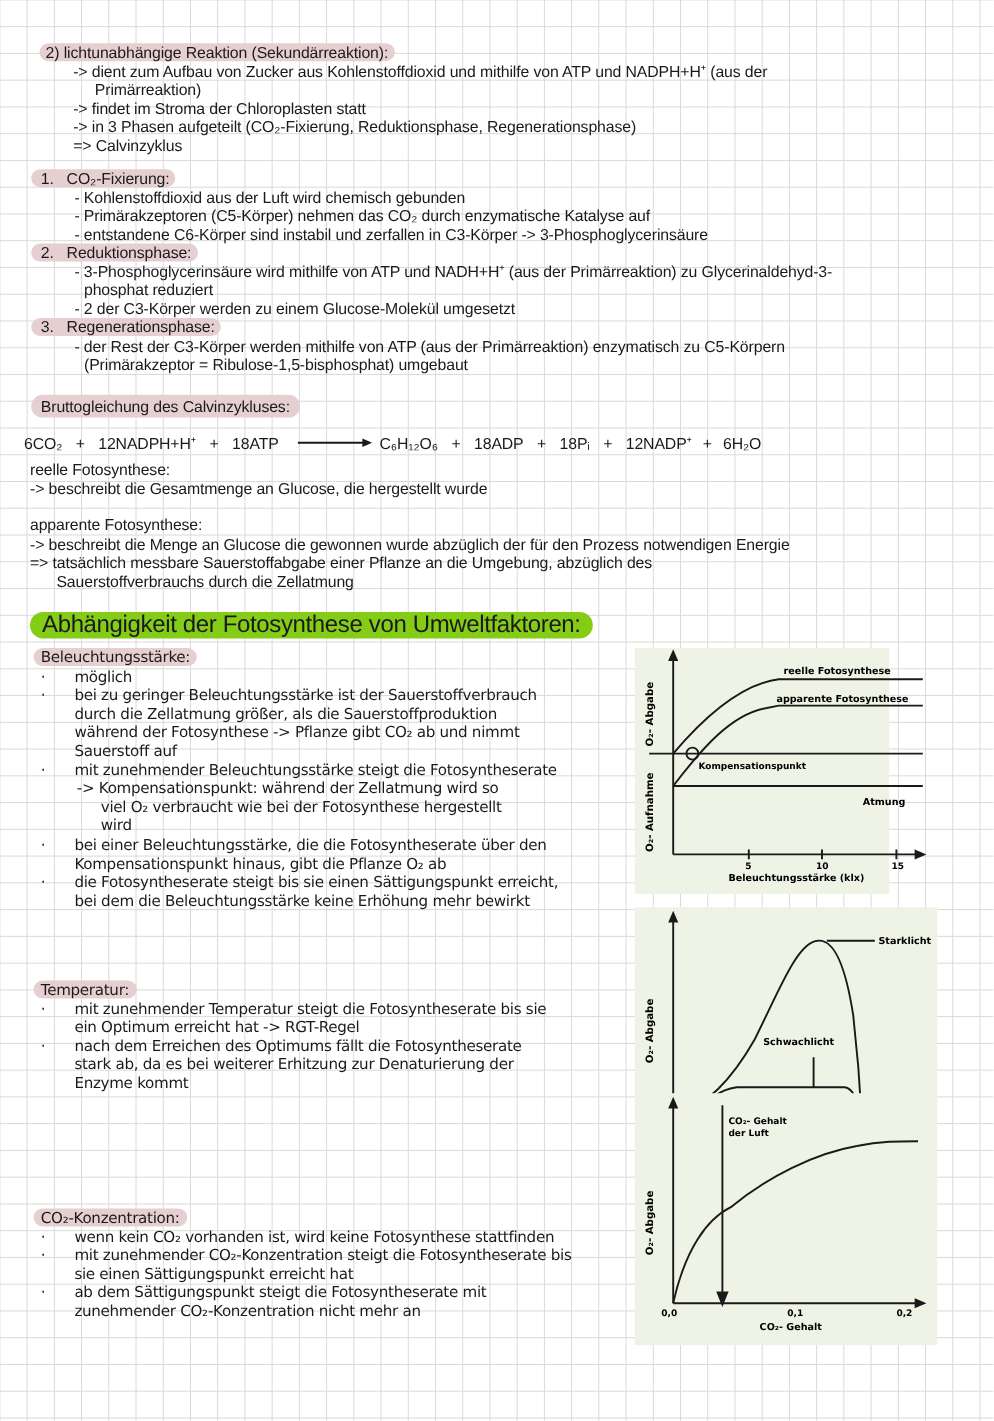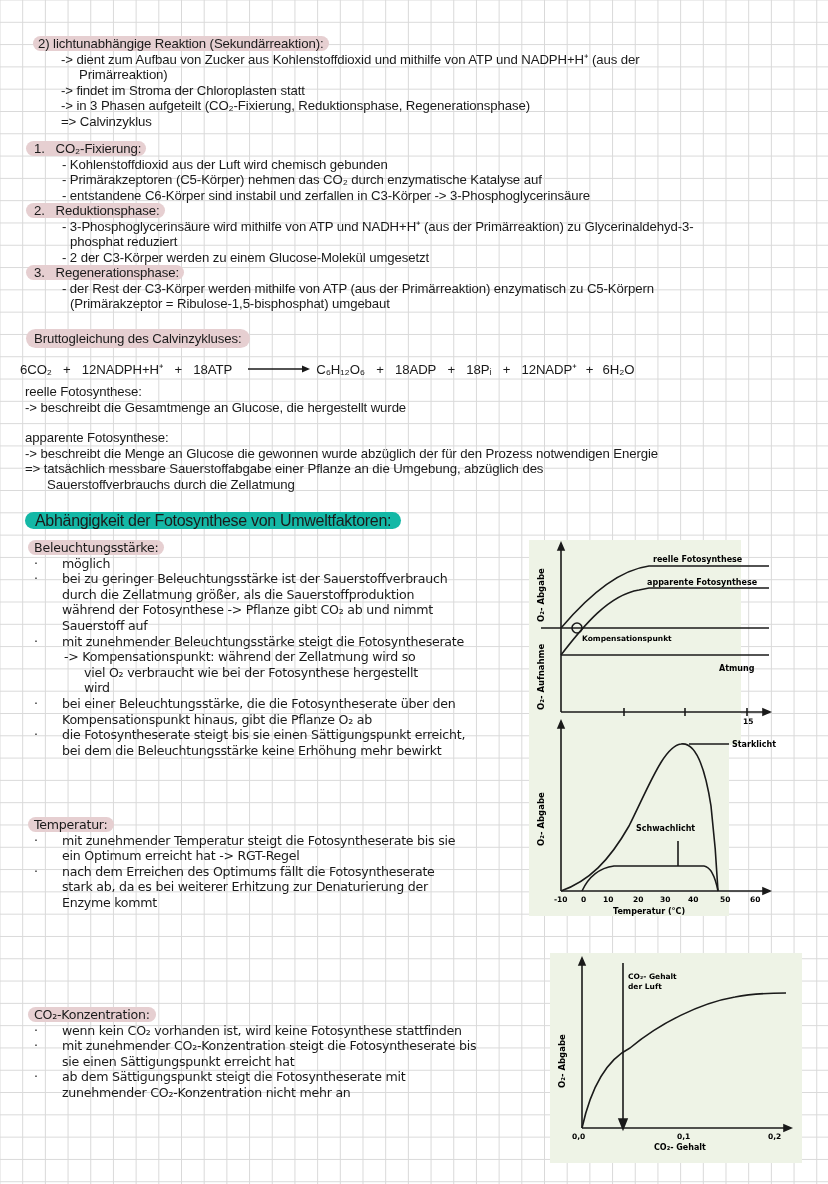--- a/index.html
+++ b/index.html
@@ -11,21 +11,21 @@
       linear-gradient(to bottom, #d9d9d9 1px, transparent 1px);
     background-size:22.7px 22.3px;
     background-position:-0.5px -0.5px;
     font-family:"DejaVu Sans", sans-serif;
     color:#1a1a1a;
   }
   .abs { position:absolute; }
   .hand { font-family:"Liberation Sans", sans-serif; font-size:13.2px; line-height:15.5px; letter-spacing:-0.1px; }
   .hl { background:#e6cfd1; border-radius:10px; padding:0 5px; }
   .line { white-space:nowrap; }
-  .h-big { font-family:"Liberation Sans", sans-serif; font-size:16px; line-height:28px; padding:0 10px; border-radius:14px; background:#14b8a6; letter-spacing:-0.3px; }
+  .h-big { font-family:"Liberation Sans", sans-serif; font-size:20px; line-height:28px; padding:0 10px; border-radius:14px; background:#84cc16; letter-spacing:-0.3px; }
   .rounded { font-family:"DejaVu Sans", sans-serif; font-size:12.6px; line-height:15.6px; letter-spacing:-0.25px; }
   .bullet-row { display:flex; }
   .bullet-dot { width:34px; flex:none; text-align:left; padding-left:6px; box-sizing:border-box; }
   .chart-bg { background:#eef3e6; }
   svg text { font-family:"DejaVu Sans", sans-serif; font-weight:bold; }
   .eq span { margin-right:0; }
 </style>
 </head>
 <body>
 
@@ -214,21 +214,21 @@
     <text x="190" y="131" font-size="8">Atmung</text>
     <text x="92" y="184" font-size="7.5">5</text>
     <text x="151" y="184" font-size="7.5">10</text>
     <text x="214" y="184" font-size="7.5">15</text>
     <text x="78" y="194" font-size="8">Beleuchtungsstärke (klx)</text>
     <text transform="translate(15,82) rotate(-90)" font-size="8.5">O₂- Abgabe</text>
     <text transform="translate(15,170) rotate(-90)" font-size="8.5">O₂- Aufnahme</text>
   </svg>
 </div>
 
-<div class="abs chart-bg" style="left:529px; top:716px; width:200px; height:200px;">
+<div class="abs chart-bg" style="left:529px; top:756px; width:252px; height:200px;">
   <svg width="252" height="200" viewBox="0 0 252 200">
     <g stroke="#1a1a1a" stroke-width="1.6" fill="none">
       <line x1="32" y1="175" x2="32" y2="8"></line>
       <polygon points="29,12 32,5 35,12" fill="#1a1a1a"></polygon>
       <line x1="32" y1="175" x2="238" y2="175"></line>
       <polygon points="234,172 241,175 234,178" fill="#1a1a1a"></polygon>
       <path d="M32,175 C60,165 80,145 100,110 C120,70 135,30 152,28 C165,26 175,45 182,90 C186,125 188,155 189,175"></path>
       <line x1="160" y1="28" x2="200" y2="28"></line>
       <path d="M53,175 C60,160 70,152 85,150 L175,150 C182,151 186,160 189,175"></path>
       <line x1="149" y1="125" x2="149" y2="150"></line>
@@ -241,21 +241,21 @@
     <text x="104" y="186" font-size="7.5">20</text>
     <text x="131" y="186" font-size="7.5">30</text>
     <text x="159" y="186" font-size="7.5">40</text>
     <text x="191" y="186" font-size="7.5">50</text>
     <text x="221" y="186" font-size="7.5">60</text>
     <text x="84" y="198" font-size="8">Temperatur (°C)</text>
     <text transform="translate(15,130) rotate(-90)" font-size="8.5">O₂- Abgabe</text>
   </svg>
 </div>
 
-<div class="abs chart-bg" style="left:529px; top:953px; width:252px; height:210px;margin-left:21px;">
+<div class="abs chart-bg" style="left:529px; top:911px; width:252px; height:210px;">
   <svg width="252" height="205" viewBox="0 0 252 205">
     <g stroke="#1a1a1a" stroke-width="1.6" fill="none">
       <line x1="32" y1="175" x2="32" y2="8"></line>
       <polygon points="29,12 32,5 35,12" fill="#1a1a1a"></polygon>
       <line x1="32" y1="175" x2="238" y2="175"></line>
       <polygon points="234,172 241,175 234,178" fill="#1a1a1a"></polygon>
       <path d="M32,175 C42,130 60,105 80,95 C110,70 150,50 185,44 C205,40 220,40 236,40"></path>
       <line x1="73" y1="10" x2="73" y2="172"></line>
       <polygon points="69,166 73,176 77,166" fill="#1a1a1a"></polygon>
     </g>

